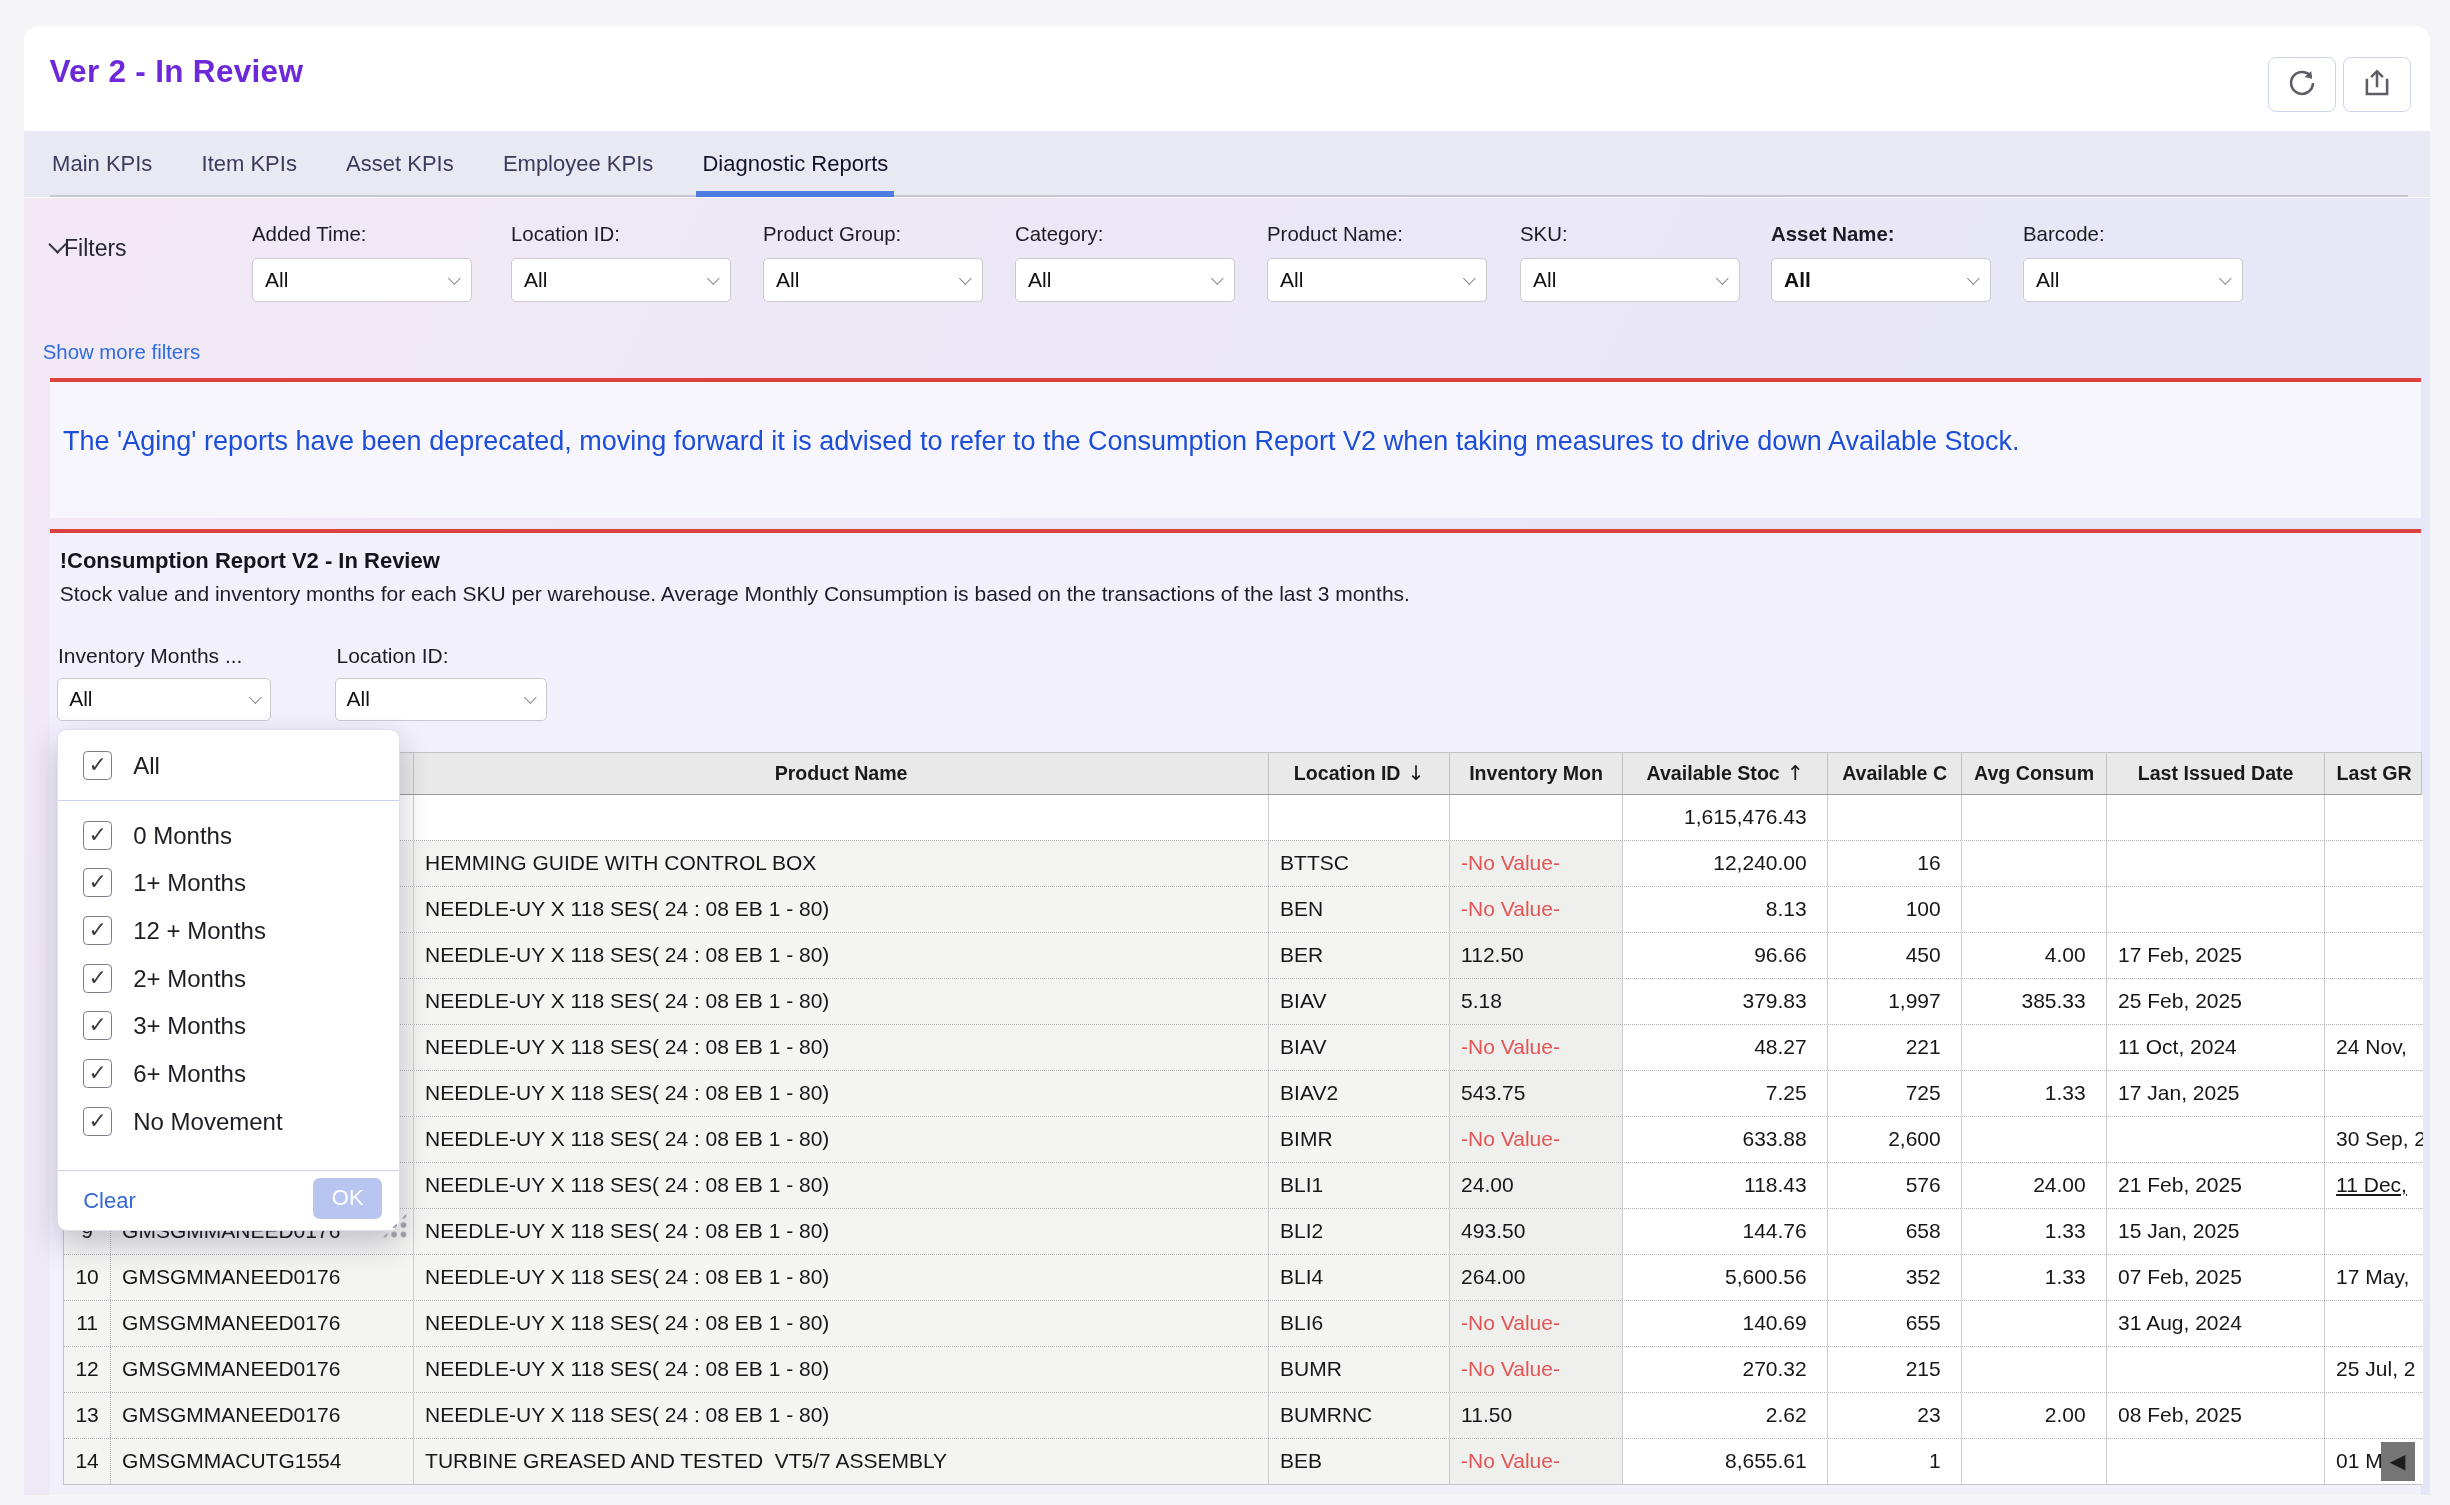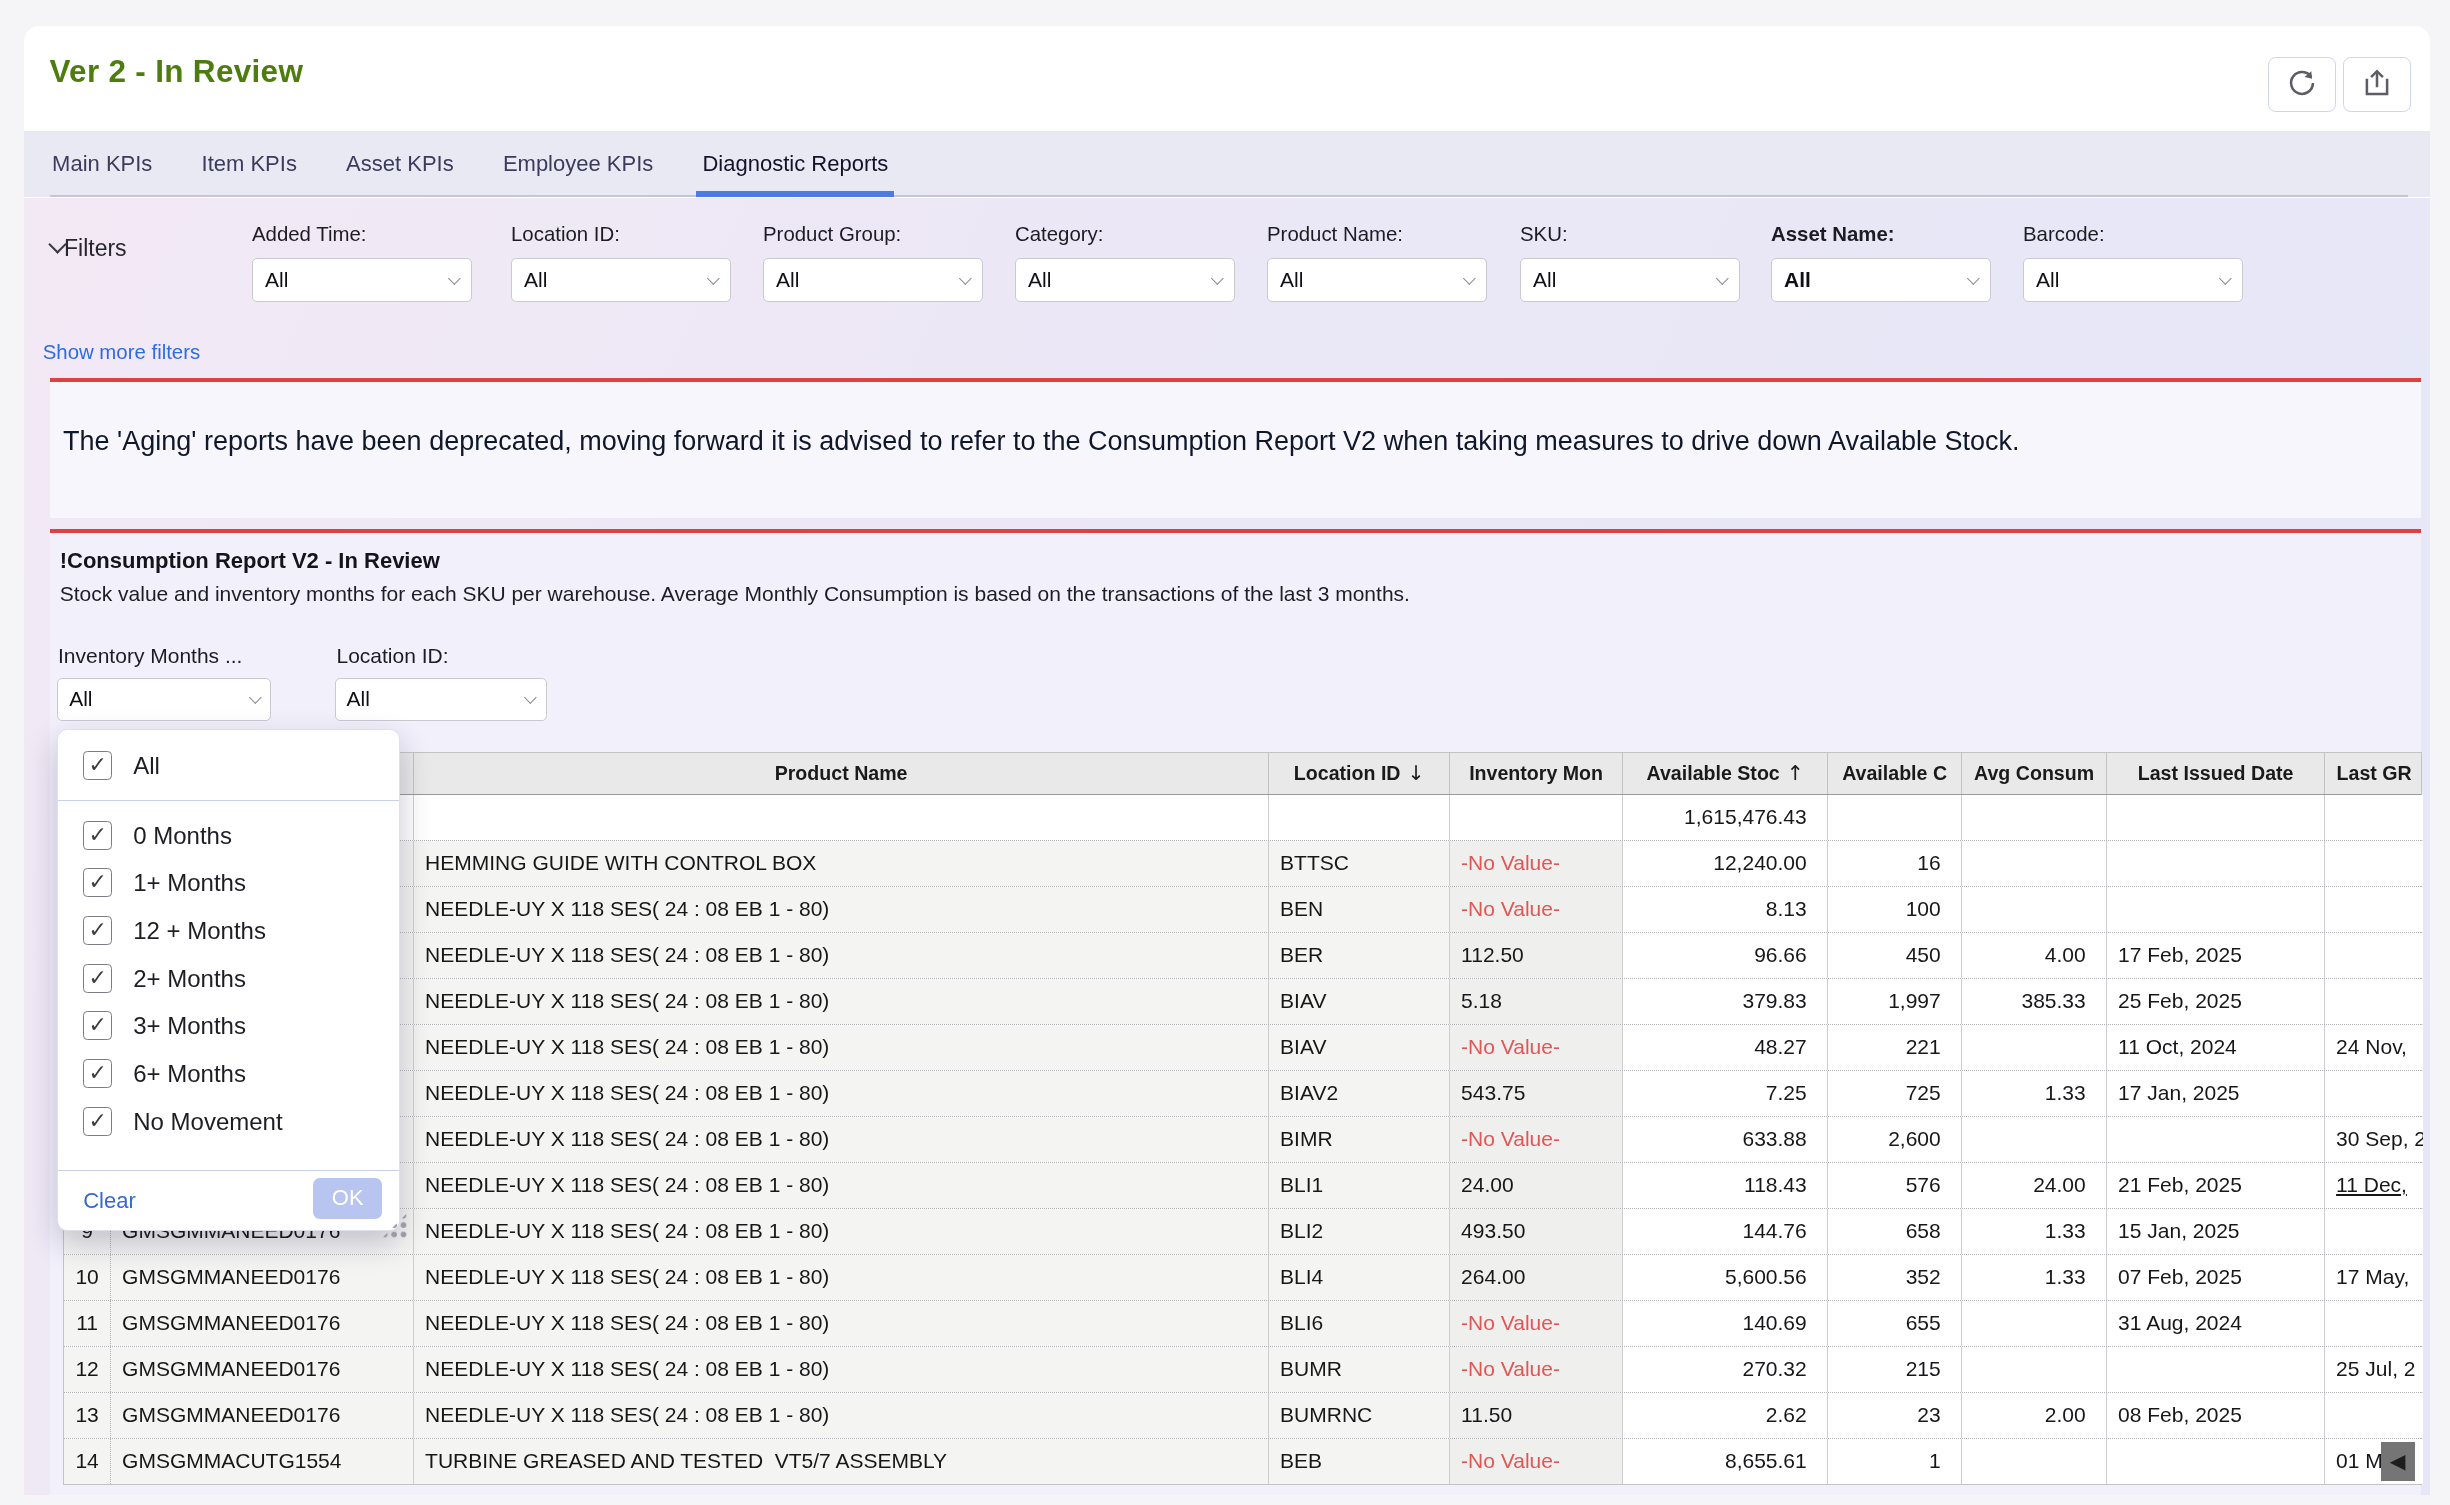--- a/index.html
+++ b/index.html
@@ -1,21 +1,21 @@
 <!DOCTYPE html>
 <html style="font-size:13.6px"><head>
 <meta charset="utf-8">
 <style>
   html,body{margin:0;padding:0;background:#f5f5f7;}
   #stage{position:relative;width:2450px;height:1506px;overflow:hidden;background:#f5f5f7;
          font-family:"Liberation Sans",sans-serif;color:#17171d;}
   
   .card{position:absolute;left:24px;top:25.5px;width:2406px;height:1469px;background:#ffffff;
         border-radius:15.3px 15.3px 0 0;overflow:hidden;}
-  .page-title{position:absolute;left:25.5px;top:27px;font-size:31.5px;font-weight:700;color:#4d7c0f;letter-spacing:0.3px;}
+  .page-title{position:absolute;left:25.5px;top:27px;font-size:31.5px;font-weight:700;color:#6d28d9;letter-spacing:0.3px;}
   .tool-btn{position:absolute;top:31px;width:66px;height:53px;border:1.7px solid #ccd5ea;border-radius:7.7px;
             background:#fff;display:flex;align-items:center;justify-content:center;cursor:pointer;}
   #btn-refresh{left:2244px;} #btn-export{left:2319px;}
   .tool-btn svg{stroke:#5d5d66;fill:none;stroke-width:3;}
   
   .tabbar{position:absolute;left:0;top:105px;width:100%;height:66px;background:#e9e9f4;}
   .tabbar .baseline{position:absolute;left:25.5px;right:22px;bottom:0;height:1.7px;background:#c6c6d2;z-index:1;}
   .tabs{position:absolute;left:25.5px;top:0;height:66px;display:flex;gap:44px;}
   .tab{position:relative;display:flex;align-items:center;font-size:22px;color:#3b3b5c;padding:0 2.6px;cursor:pointer;}
   .tab.active{color:#121228;}
@@ -31,21 +31,21 @@
   .flabel{font-size:20.4px;color:#1c1c22;margin-bottom:12px;}
   .fselect{width:220px;height:44px;background:#fff;border:1.7px solid #c9c9d0;border-radius:5.1px;
            display:flex;align-items:center;justify-content:space-between;padding:0 12px;font-size:21px;
            color:#0f0f14;cursor:pointer;box-sizing:border-box;}
   .chev-sm{width:7.7px;height:7.7px;border-right:1.7px solid #8a8a92;border-bottom:1.7px solid #8a8a92;
            transform:rotate(45deg);margin-top:-3.4px;flex:0 0 auto;}
   .show-more{position:absolute;left:18.7px;top:143px;font-size:20.4px;color:#2c6ce0;cursor:pointer;}
   
   .notice{position:absolute;left:25.5px;top:180px;width:2371px;height:140px;background:#f7f6fd;
           border-top:4.3px solid #dc4340;box-sizing:border-box;}
-  .notice-text{position:absolute;left:13.6px;top:44px;font-size:27px;color:#0f172a;white-space:nowrap;}
+  .notice-text{position:absolute;left:13.6px;top:44px;font-size:27px;color:#1d4ed8;white-space:nowrap;}
   
   .consump{position:absolute;left:25.5px;top:331px;width:2371px;height:966px;background:#f2f0fb;
            border-top:4.3px solid #dc4340;box-sizing:border-box;}
   .c-title{position:absolute;left:10.2px;top:15.3px;font-size:22px;font-weight:700;color:#14141a;}
   .c-desc{position:absolute;left:10.2px;top:49px;font-size:21px;color:#1d1d24;}
   .c-flabel{position:absolute;top:111px;font-size:21px;color:#1c1c22;}
   .c-fselect{position:absolute;top:145px;height:43px;background:#fff;border:1.7px solid #c9c9d0;border-radius:5.1px;
              display:flex;align-items:center;justify-content:space-between;padding:0 11px;font-size:21px;
              color:#0f0f14;cursor:pointer;box-sizing:border-box;}
   

